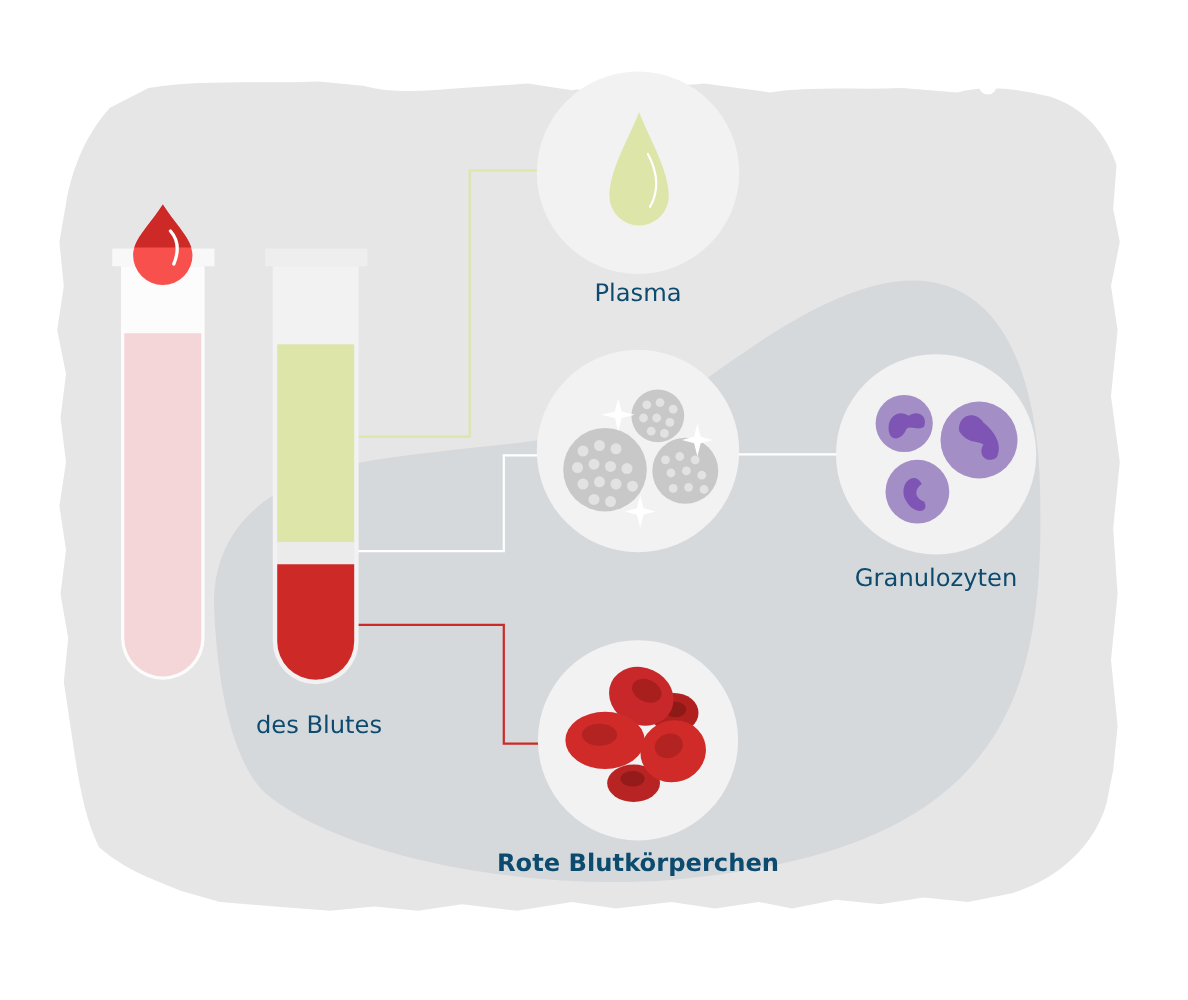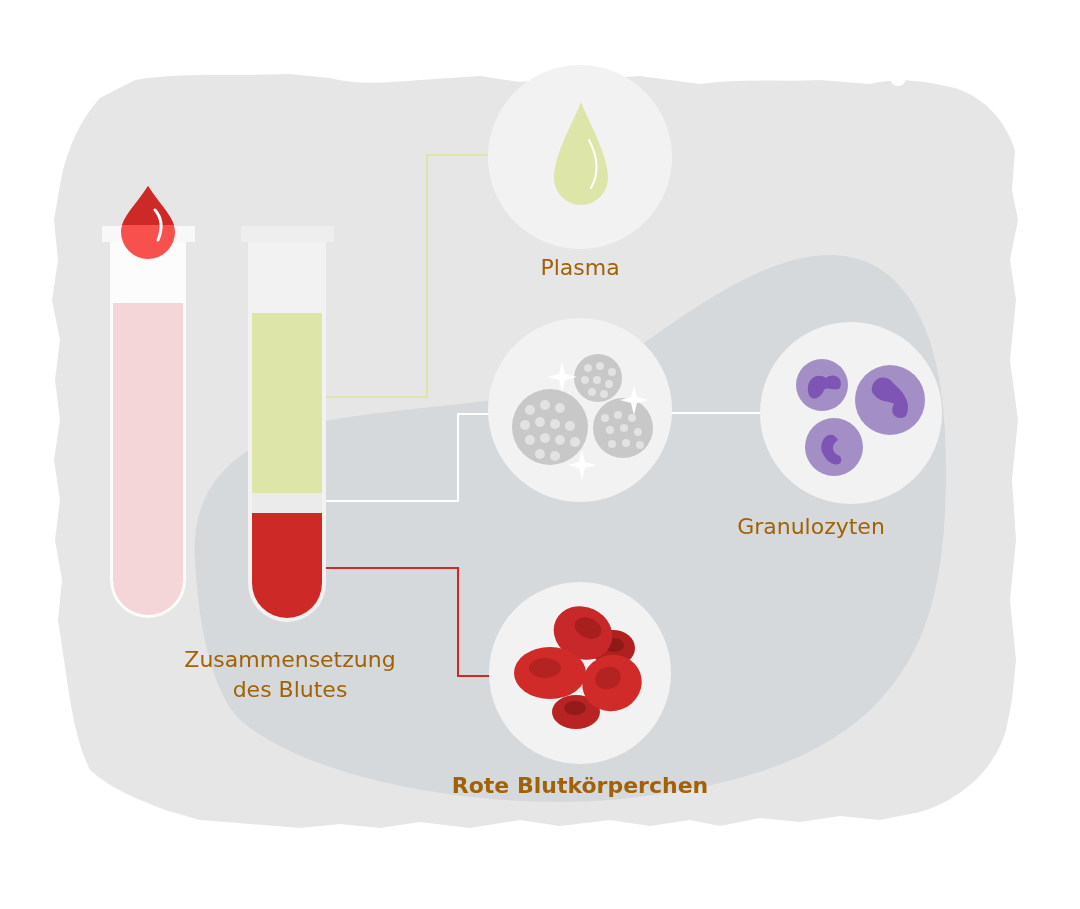--- a/index.html
+++ b/index.html
@@ -1,21 +1,21 @@
 <!DOCTYPE html>
 <html><head>
   <meta charset="utf-8">
   <style>
     html, body { margin: 0; padding: 0; background: #ffffff; }
     body { width: 1080px; height: 909px; position: relative; overflow: hidden; }
     #stage { position: absolute; left: 0; top: 0; width: 1080px; height: 909px; }
     .label {
       position: absolute;
       font-family: "DejaVu Sans", "Liberation Sans", sans-serif;
-      color: #a16207;
+      color: #0c4a6e;
       font-size: 22px;
       text-align: center;
       line-height: 30px;
       white-space: nowrap;
     }
     .label span { display: block; }
   </style>
 </head>
 <body>
 
@@ -132,21 +132,20 @@
       </g>
     </g>
   </svg>
 
   
   <div class="label" style="left:480px; top:253px; width:200px;">Plasma</div>
 
   <div class="label" style="left:420px; top:512px; width:320px;">
   </div>
 
-  <div class="label" style="left:706px; top:512px; width:210px;">Granulozyten</div>
+  <div class="label" style="left:746px; top:512px; width:210px;">Granulozyten</div>
 
   <div class="label" style="left:430px; top:771px; width:300px;font-weight:bold;">Rote Blutkörperchen</div>
 
   <div class="label" style="left:160px; top:645px; width:260px;">
-    <span>Zusammensetzung</span>
     <span>des Blutes</span>
   </div>
 </div>
 
 </body></html>

